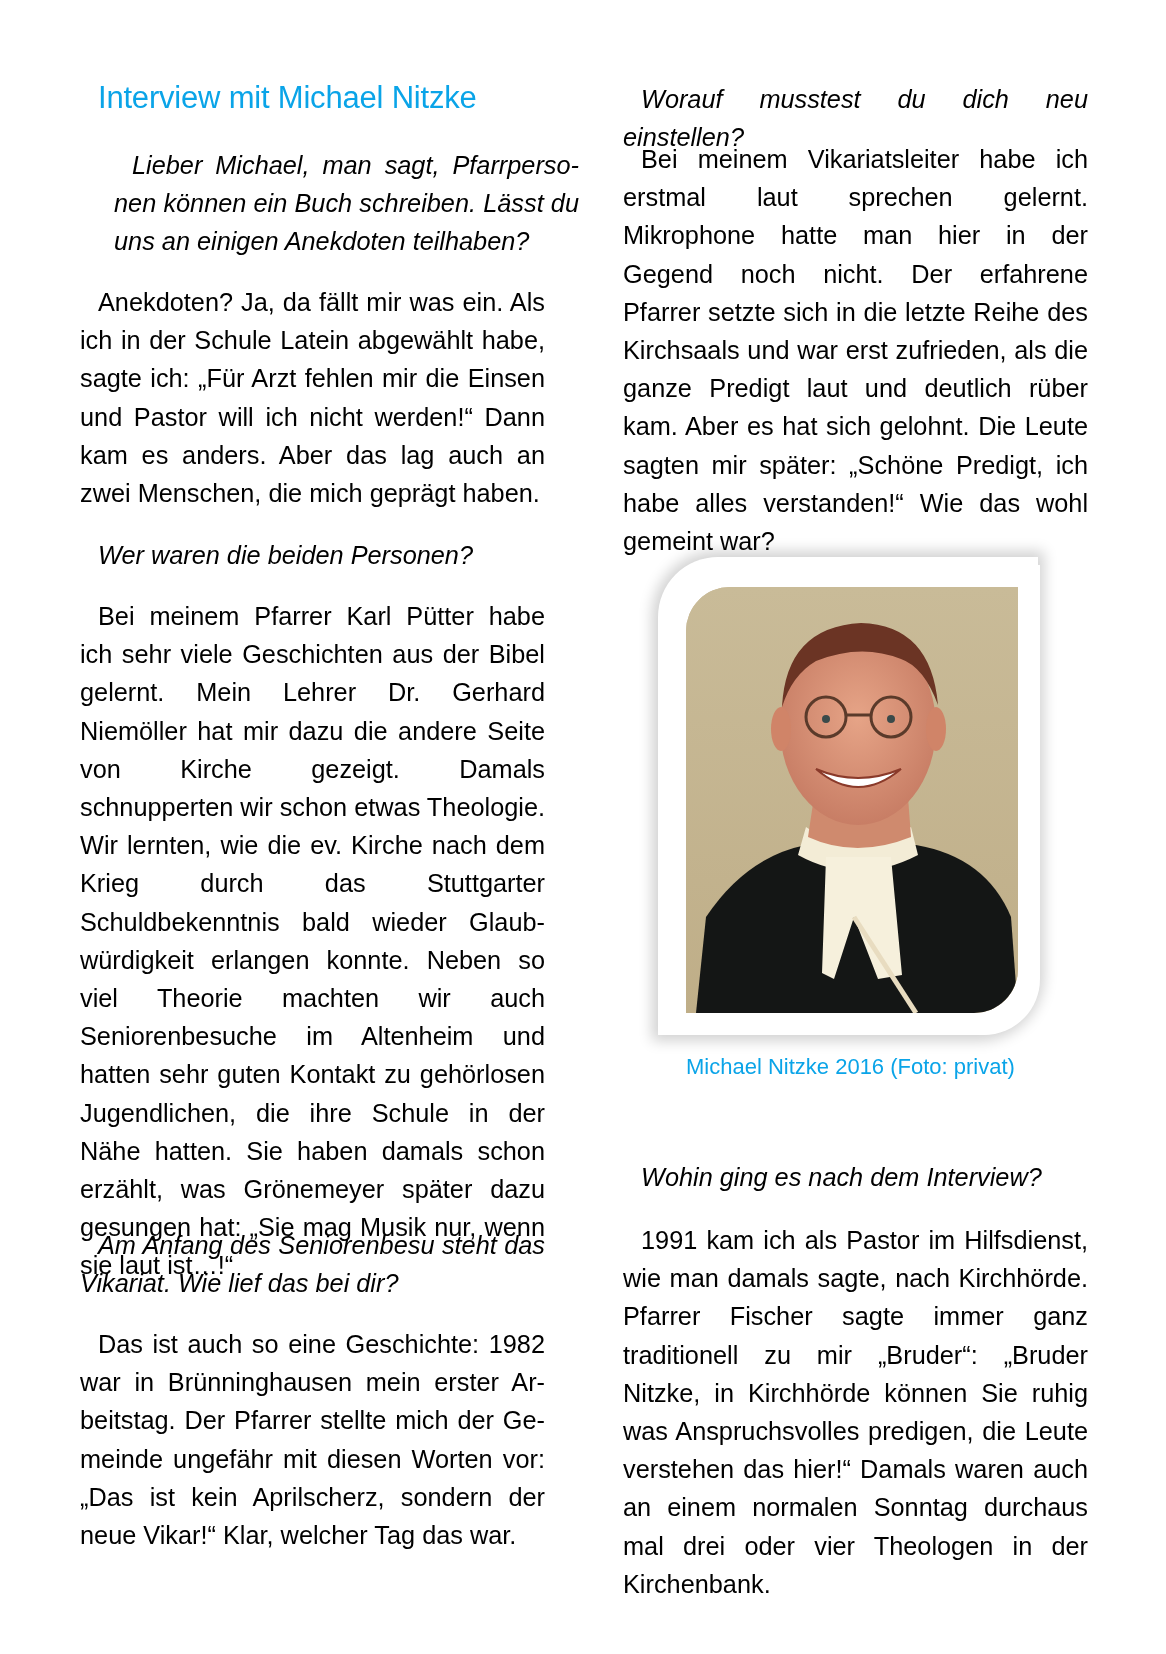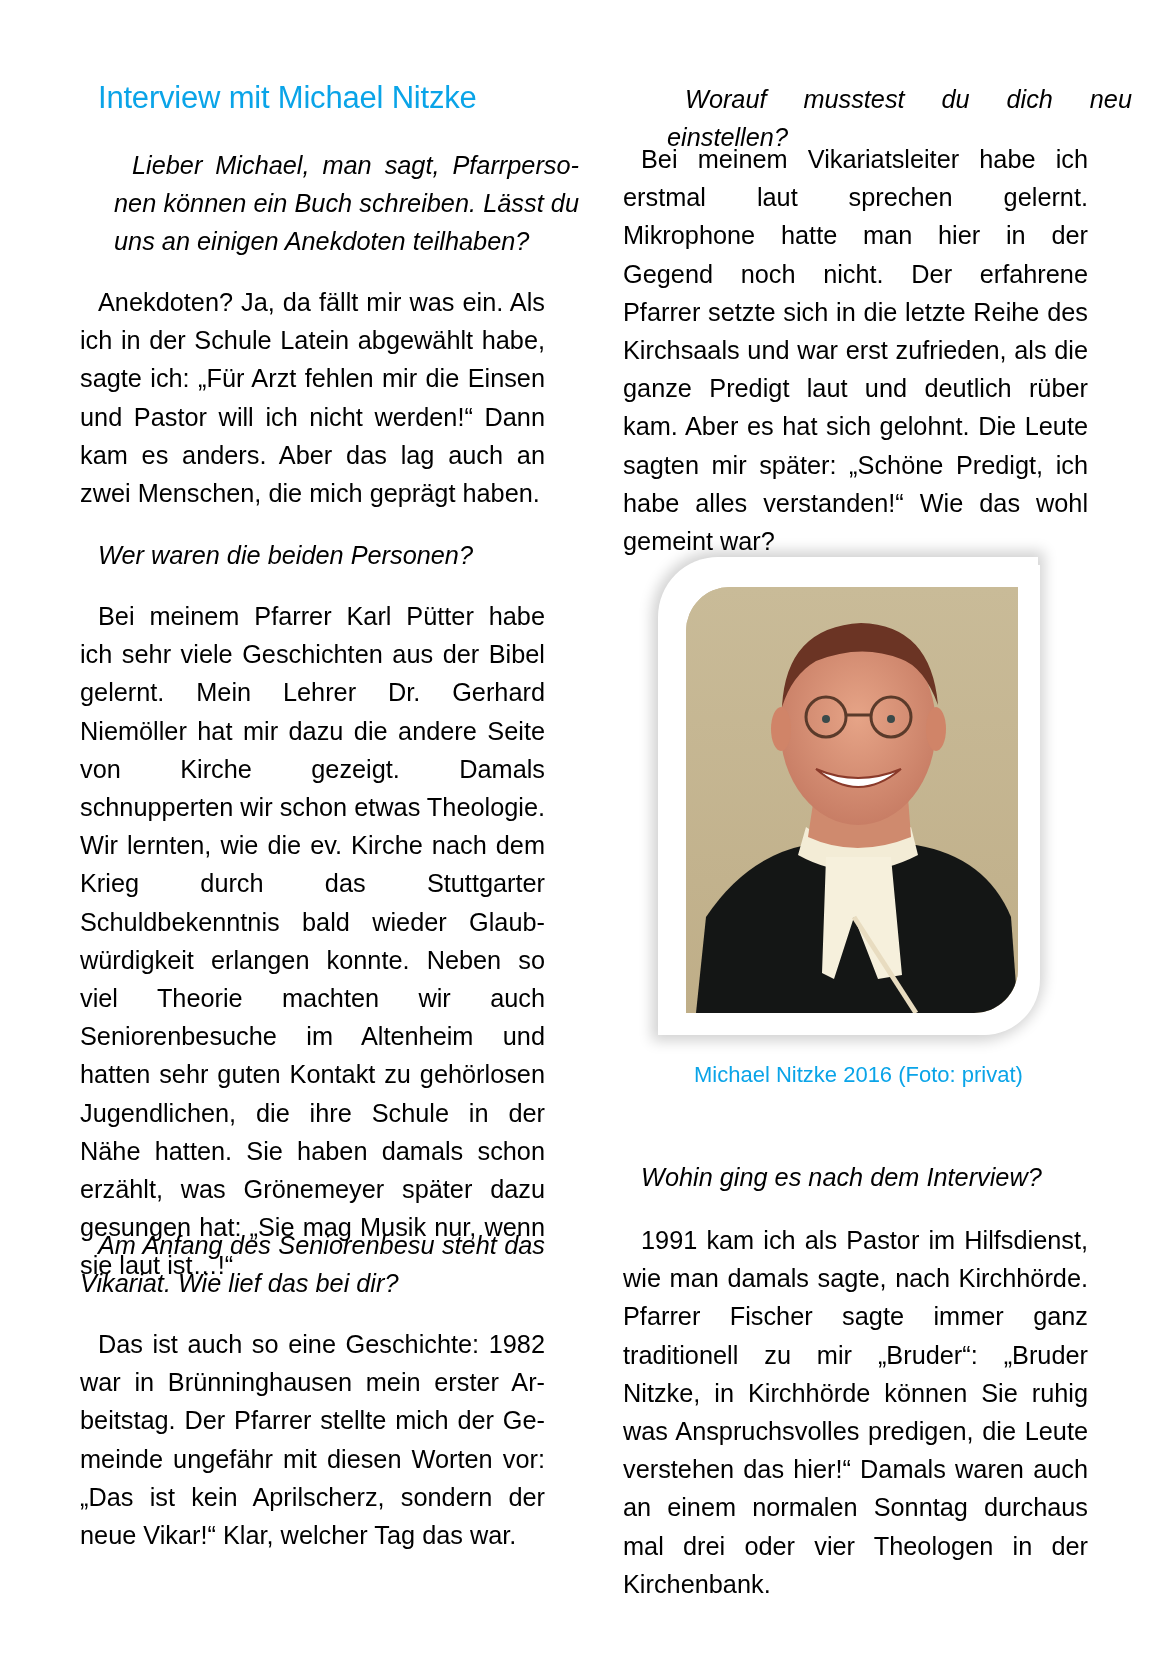--- a/index.html
+++ b/index.html
@@ -12,35 +12,35 @@
   .q { font-style: italic; }
   .photo-wrap { position: absolute; left: 664px; top: 565px; width: 376px; height: 470px; }
   .photo-shadow { position: absolute; left: -6px; top: -8px; width: 380px; height: 478px;
                   border-radius: 60px 0 60px 0;
                   box-shadow: 0 0 14px 6px rgba(0,0,0,0.18); background: #fff; }
   .photo-frame { position: absolute; left: 0; top: 0; width: 376px; height: 470px;
                  background: #fff; border-radius: 56px 0 56px 0; }
   .photo { position: absolute; left: 22px; top: 22px; width: 332px; height: 426px;
            border-radius: 44px 0 44px 0; overflow: hidden; background: #c7b895; }
   .caption { position: absolute; left: 682px; top: 1050px; font-size: 22px; color: #0aa4e8;
-             white-space: nowrap; margin: 12px; }
+             white-space: nowrap; margin: 4px; }
 </style>
 </head>
 <body>
 
 <h1 class="title">Interview mit Michael Nitzke</h1>
 
 <p class="para q" style="left:76px; top:146px;margin-left:38px;">Lieber Michael, man sagt, Pfarrperso­nen können ein Buch schreiben. Lässt du uns an einigen Anekdoten teilhaben?</p>
 <p class="para" style="left:80px; top:283px;">Anekdoten? Ja, da fällt mir was ein. Als ich in der Schule Latein abgewählt habe, sagte ich: „Für Arzt fehlen mir die Einsen und Pastor will ich nicht werden!“ Dann kam es anders. Aber das lag auch an zwei Menschen, die mich geprägt haben.</p>
 <p class="para q" style="left:80px; top:536px;">Wer waren die beiden Personen?</p>
 <p class="para" style="left:80px; top:597px;">Bei meinem Pfarrer Karl Pütter habe ich sehr viele Geschichten aus der Bibel ge­lernt. Mein Lehrer Dr. Gerhard Niemöller hat mir dazu die andere Seite von Kirche gezeigt. Damals schnupperten wir schon etwas Theologie. Wir lernten, wie die ev. Kirche nach dem Krieg durch das Stuttgar­ter Schuldbekenntnis bald wieder Glaub­würdigkeit erlangen konnte. Neben so viel Theorie machten wir auch Seniorenbesu­che im Altenheim und hatten sehr guten Kontakt zu gehörlosen Jugendlichen, die ihre Schule in der Nähe hatten. Sie haben damals schon erzählt, was Grönemeyer später dazu gesungen hat: „Sie mag Mu­sik nur, wenn sie laut ist…!“</p>
 <p class="para q" style="left:80px; top:1226px;">Am Anfang des Seniorenbesu steht das Vikariat. Wie lief das bei dir?</p>
 <p class="para" style="left:80px; top:1325px;">Das ist auch so eine Geschichte: 1982 war in Brünninghausen mein erster Ar­beitstag. Der Pfarrer stellte mich der Ge­meinde ungefähr mit diesen Worten vor: „Das ist kein Aprilscherz, sondern der neue Vikar!“ Klar, welcher Tag das war.</p>
 
-<p class="para q" style="left:623px; top:80px;margin-left:44px;">Worauf musstest du dich neu einstellen?</p>
+<p class="para q" style="left:623px; top:80px;">Worauf musstest du dich neu einstellen?</p>
 <p class="para" style="left:623px; top:140px;">Bei meinem Vikariatsleiter habe ich erst­mal laut sprechen gelernt. Mikrophone hatte man hier in der Gegend noch nicht. Der erfahrene Pfarrer setzte sich in die letzte Reihe des Kirchsaals und war erst zufrieden, als die ganze Predigt laut und deutlich rüber kam. Aber es hat sich ge­lohnt. Die Leute sagten mir später: „Schöne Predigt, ich habe alles verstan­den!“ Wie das wohl gemeint war?</p>
 
 <div class="photo-wrap">
   <div class="photo-shadow"></div>
   <div class="photo-frame"></div>
   <div class="photo" title="Portrait of Michael Nitzke in clerical robe and bands">
     <svg width="332" height="426" viewBox="0 0 332 426">
       <defs>
         <linearGradient id="bg" x1="0" y1="0" x2="0" y2="1">
           <stop offset="0" stop-color="#c9bb98"></stop>

